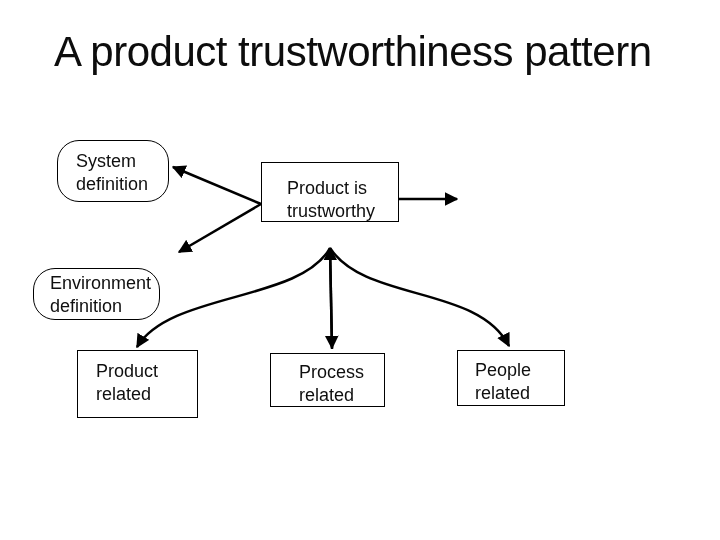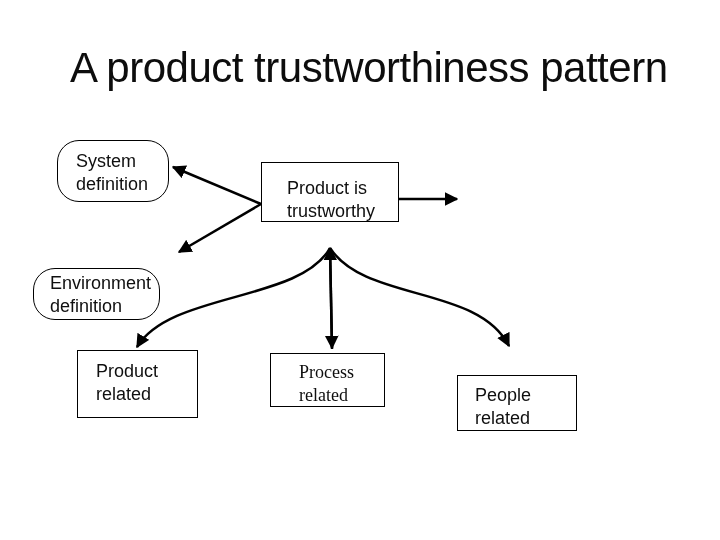--- a/index.html
+++ b/index.html
@@ -16,21 +16,21 @@
   }
   .title {
     position: absolute;
     left: 54px; top: 31px;
     font-size: 42px;
     line-height: 1;
     font-weight: 400;
     letter-spacing: -0.5px;
     color: #0d0d0d;
     white-space: nowrap;
-    margin: 16px;
+    margin: 0;
   }
   .connectors {
     position: absolute;
     left: 0; top: 0;
     width: 720px; height: 540px;
     pointer-events: none;
   }
   .node {
     position: absolute;
     box-sizing: border-box;
@@ -45,23 +45,23 @@
   .n-system        { left: 57px;  top: 140px; width: 112px; height: 62px; border-radius: 22px; padding: 9px 0 0 18px; }
   .n-system .lbl   { width: 90px; }
   .n-environment   { left: 33px;  top: 232px; width: 127px; height: 52px; border-radius: 22px; padding: 3px 0 0 16px; margin-top: 36px; }
   .n-environment .lbl { width: 105px; }
   .n-product-trust { left: 261px; top: 162px; width: 138px; height: 60px; padding: 14px 0 0 25px; }
   .n-product-trust .lbl { width: 105px; }
   .n-trustdef      { left: 460px; top: 160px; width: 160px; height: 76px; border-radius: 34px; padding: 10px 0 0 22px; }
   .n-trustdef .lbl { width: 130px; }
   .n-product-rel   { left: 77px;  top: 350px; width: 121px; height: 68px; padding: 9px 0 0 18px; }
   .n-product-rel .lbl { width: 80px; }
-  .n-process-rel   { left: 270px; top: 353px; width: 115px; height: 54px; padding: 7px 0 6px 28px; font-family: Liberation Serif, serif; }
+  .n-process-rel   { left: 270px; top: 353px; width: 115px; height: 54px; padding: 7px 0 6px 28px; }
   .n-process-rel .lbl { width: 80px; }
-  .n-people-rel    { left: 457px; top: 350px; width: 120px; height: 56px; padding: 8px 0 0 17px; margin-top: 25px; }
+  .n-people-rel    { left: 457px; top: 350px; width: 108px; height: 56px; padding: 8px 0 0 17px; }
   .n-people-rel .lbl { width: 80px; }
 </style>
 </head>
 <body>
 
 <div class="slide">
 
   <h1 class="title">A product trustworthiness pattern</h1>
 
   <svg class="connectors" viewBox="0 0 720 540" xmlns="http://www.w3.org/2000/svg">

